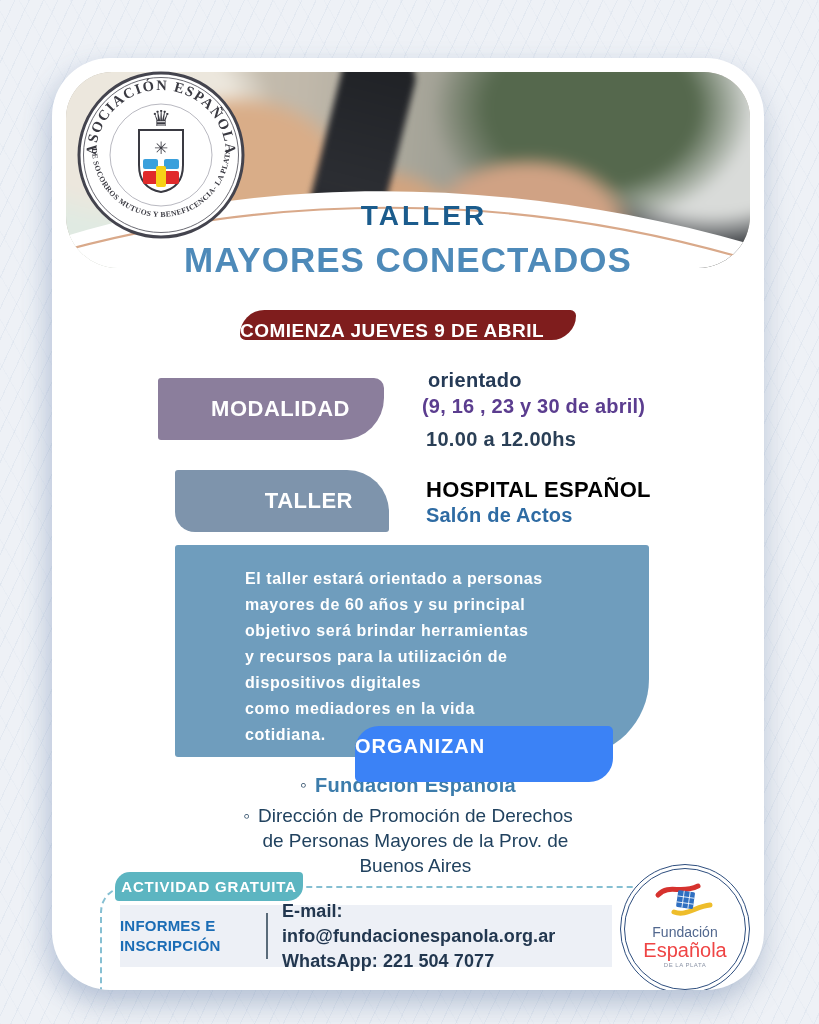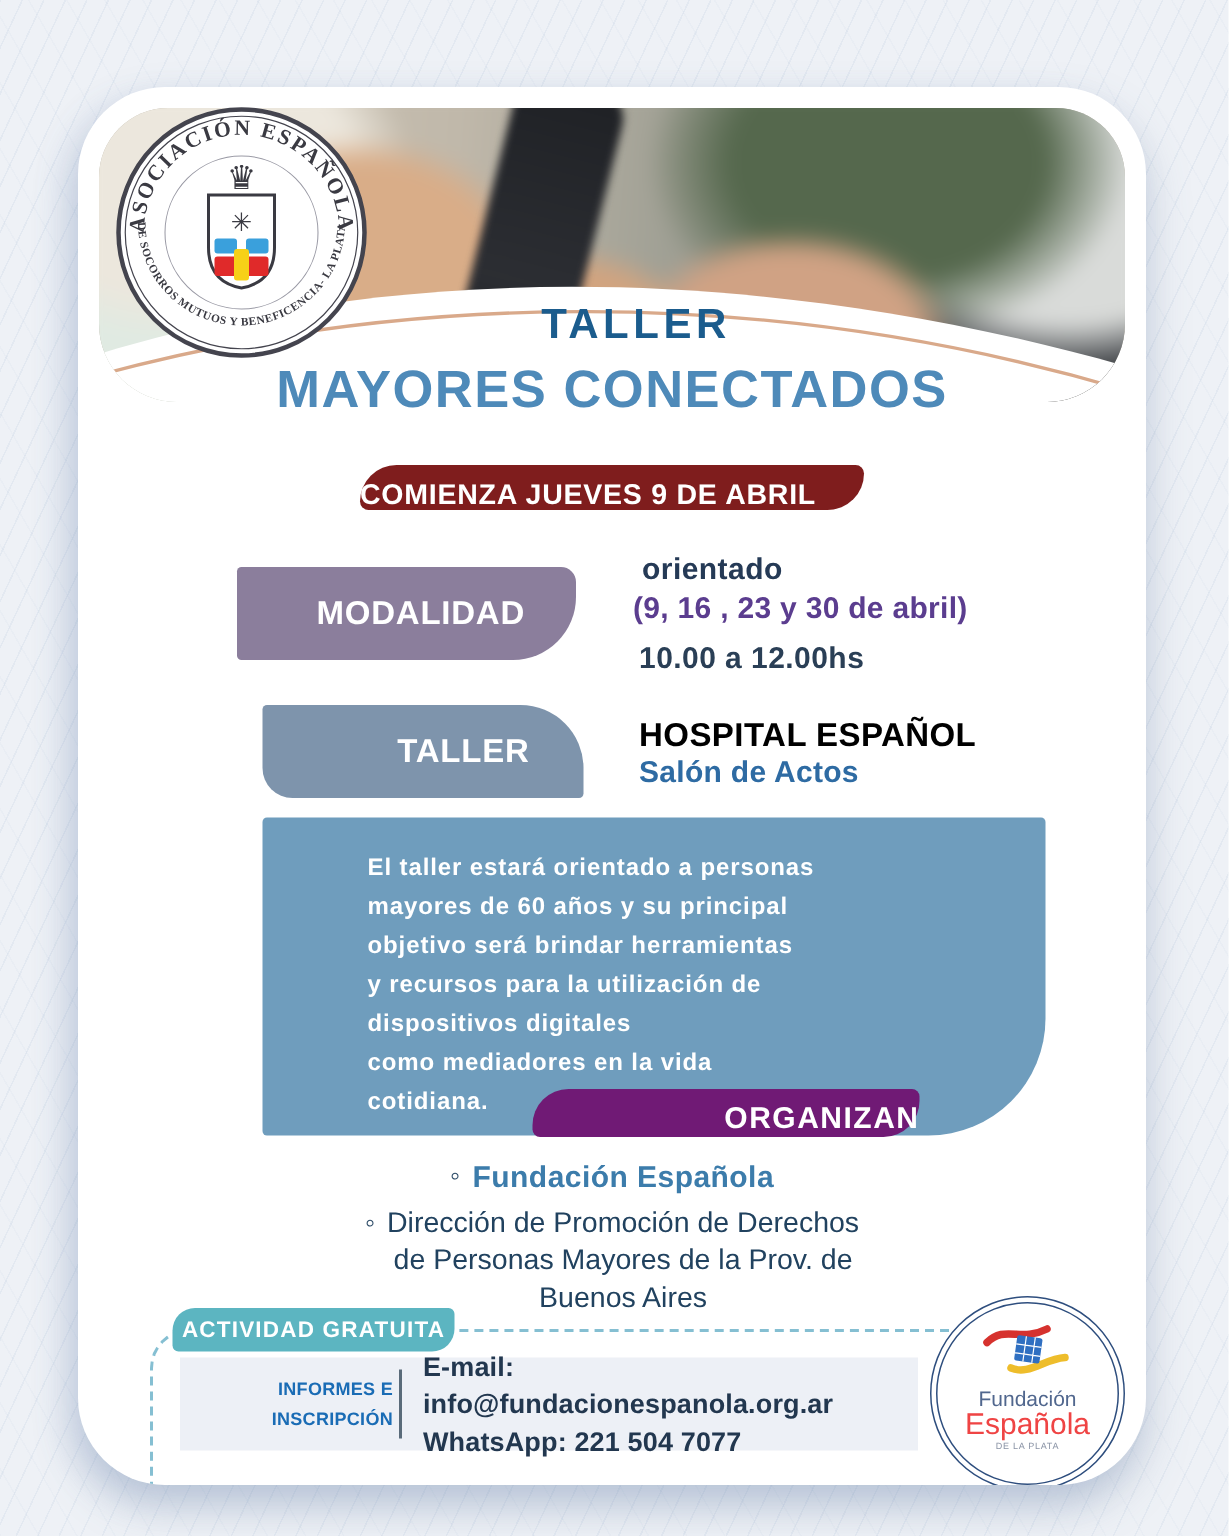--- a/index.html
+++ b/index.html
@@ -65,28 +65,28 @@
   .lbl-lugar { left:123px; top:412px; width:214px; height:62px; line-height:62px;
     padding-right:36px; font-size:22px; letter-spacing:.5px; background:#7e94ac;
     border-radius:3px 42px 3px 20px; }
   .mod-line1 { position:absolute; left:376px; top:311px; font-size:20px; font-weight:700; color:#253a56; letter-spacing:.3px; }
   .mod-line2 { position:absolute; left:370px; top:337px; font-size:20px; font-weight:700; color:#5b3d8f; letter-spacing:.2px; }
   .mod-line3 { position:absolute; left:374px; top:370px; font-size:20px; font-weight:700; color:#2a3f56; letter-spacing:.3px; }
   .lug-line1 { position:absolute; left:374px; top:419px; font-size:22px; font-weight:700; color:#000000; letter-spacing:.3px; }
   .lug-line2 { position:absolute; left:374px; top:446px; font-size:20px; font-weight:700; color:#2e6ba3; letter-spacing:.2px; }
   
   .info-box {
-    position:absolute; left:123px; top:487px; width:522px; height:212px;
+    position:absolute; left:123px; top:487px; width:474px; height:212px;
     background:#6f9dbd; border-radius:3px 3px 78px 3px;
     padding:21px 26px 0 70px; color:#fff; font-size:16px; font-weight:700;
     letter-spacing:.6px; line-height:26px; white-space:pre-line;
   }
   .banner-organizan {
-    position:absolute; left:303px; top:668px; width:258px; height:32px; line-height:40px;
-    background:#701a75; color:#fff; text-align:right; font-size:20px; font-weight:700;
+    position:absolute; left:303px; top:668px; width:258px; height:56px; line-height:40px;
+    background:#3b82f6; color:#fff; text-align:left; font-size:20px; font-weight:700;
     letter-spacing:1px; border-radius:24px 5px 24px 5px; z-index:3;
   }
   
   .org-list { position:absolute; left:0; top:716px; width:100%; text-align:center; }
   .org-item1 { font-size:20px; font-weight:700; color:#3c7cab; margin-bottom:6px; letter-spacing:.3px; }
   .org-item2 { font-size:19px; color:#21425f; line-height:25px; }
   .org-bullet { color:#2b4a66; font-size:19px; margin-right:8px; vertical-align:top; }
   .org-text2 { display:inline-block; white-space:pre-line; text-align:center; }
   
   .free-badge {
@@ -95,22 +95,22 @@
     letter-spacing:.8px; border-radius:15px 4px 15px 4px; z-index:4;
   }
   .dashed-box {
     position:absolute; left:48px; top:828px; width:604px; height:148px;
     border:2px dashed #85bfd2; border-radius:26px;
   }
   .contact-box {
     position:absolute; left:68px; top:847px; width:492px; height:62px;
     background:#edf0f6; display:flex; align-items:center; z-index:2;
   }
-  .contact-label { width:146px; text-align:right; color:#1a6cb5; font-weight:700;
-    font-size:12px; line-height:20px; letter-spacing:.2px; }
+  .contact-label { width:146px; text-align:left; color:#1a6cb5; font-weight:700;
+    font-size:15px; line-height:20px; letter-spacing:.2px; }
   .contact-div { width:2px; height:46px; background:#5a6b7a; margin:0 14px 0 4px; }
   .contact-info { color:#22374f; font-size:18px; line-height:25px; font-weight:700; letter-spacing:.1px; }
   
   .found-logo {
     position:absolute; left:568px; top:806px; width:130px; height:130px; z-index:5;
     background:#fff; border-radius:50%; border:1.5px solid #2e4e7e;
     display:flex; flex-direction:column; align-items:center; justify-content:flex-start;
   }
   .found-logo::before { content:""; position:absolute; inset:3px; border-radius:50%;
     border:1px solid #2e4e7e; }

